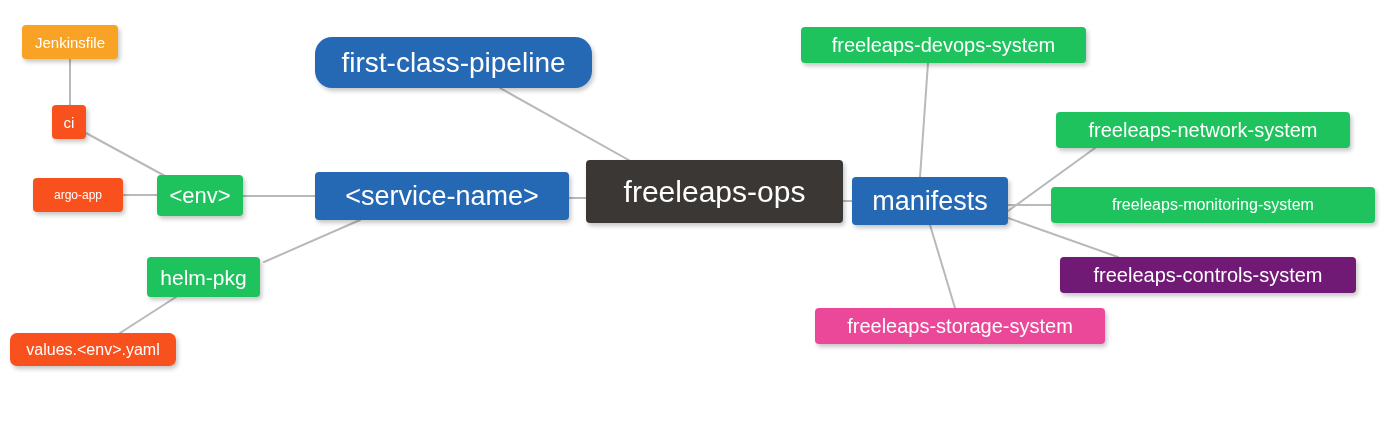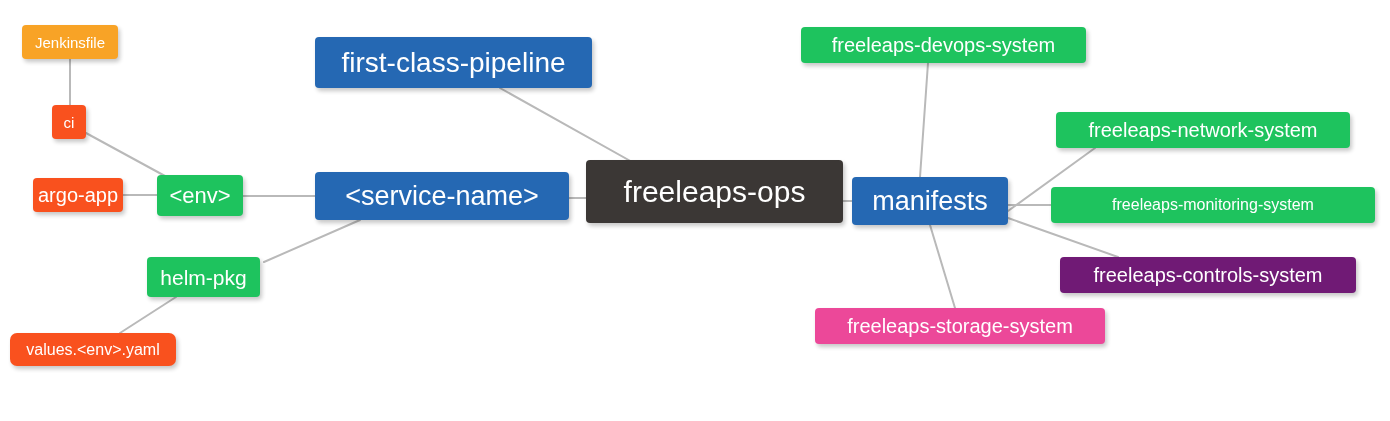--- a/index.html
+++ b/index.html
@@ -65,33 +65,33 @@
       <line x1="1008" y1="218" x2="1118" y2="257" stroke="#b9b9b9" stroke-width="2" stroke-linecap="round"></line>
       <line x1="930" y1="225" x2="955" y2="308" stroke="#b9b9b9" stroke-width="2" stroke-linecap="round"></line>
     </svg>
   <div id="node-layer">
       <div class="node" style="left: 22px; top: 25px; width: 96px; height: 34px; background: rgb(248, 163, 38); font-size: 15px; text-align: right;">
         <span class="node-label">Jenkinsfile</span>
       </div>
       <div class="node" style="left: 52px; top: 105px; width: 34px; height: 34px; background: rgb(249, 81, 30); font-size: 15px;">
         <span class="node-label">ci</span>
       </div>
-      <div class="node" style="left: 33px; top: 178px; width: 90px; height: 34px; background: rgb(249, 81, 30); font-size: 20px;">
+      <div class="node" style="left: 33px; top: 178px; width: 90px; height: 34px; background: rgb(249, 81, 30); font-size: 12px;">
         <span class="node-label">argo-app</span>
       </div>
       <div class="node" style="left: 157px; top: 175px; width: 86px; height: 41px; background: rgb(30, 195, 94); font-size: 22px;">
         <span class="node-label">&lt;env&gt;</span>
       </div>
       <div class="node" style="left: 147px; top: 257px; width: 113px; height: 40px; background: rgb(30, 195, 94); font-size: 21px;">
         <span class="node-label">helm-pkg</span>
       </div>
       <div class="node" style="left: 10px; top: 333px; width: 166px; height: 33px; background: rgb(249, 81, 30); font-size: 16px; border-radius: 7px;">
         <span class="node-label">values.&lt;env&gt;.yaml</span>
       </div>
-      <div class="node" style="left: 315px; top: 37px; width: 277px; height: 51px; background: rgb(37, 104, 179); font-size: 28px;">
+      <div class="node" style="left: 315px; top: 37px; width: 277px; height: 51px; background: rgb(37, 104, 179); font-size: 28px; border-radius: 17px;">
         <span class="node-label">first-class-pipeline</span>
       </div>
       <div class="node" style="left: 315px; top: 172px; width: 254px; height: 48px; background: rgb(37, 104, 179); font-size: 27px;">
         <span class="node-label">&lt;service-name&gt;</span>
       </div>
       <div class="node" style="left: 586px; top: 160px; width: 257px; height: 63px; background: rgb(59, 55, 53); font-size: 30px;">
         <span class="node-label">freeleaps-ops</span>
       </div>
       <div class="node" style="left: 852px; top: 177px; width: 156px; height: 48px; background: rgb(37, 104, 179); font-size: 27px;">
         <span class="node-label">manifests</span>

